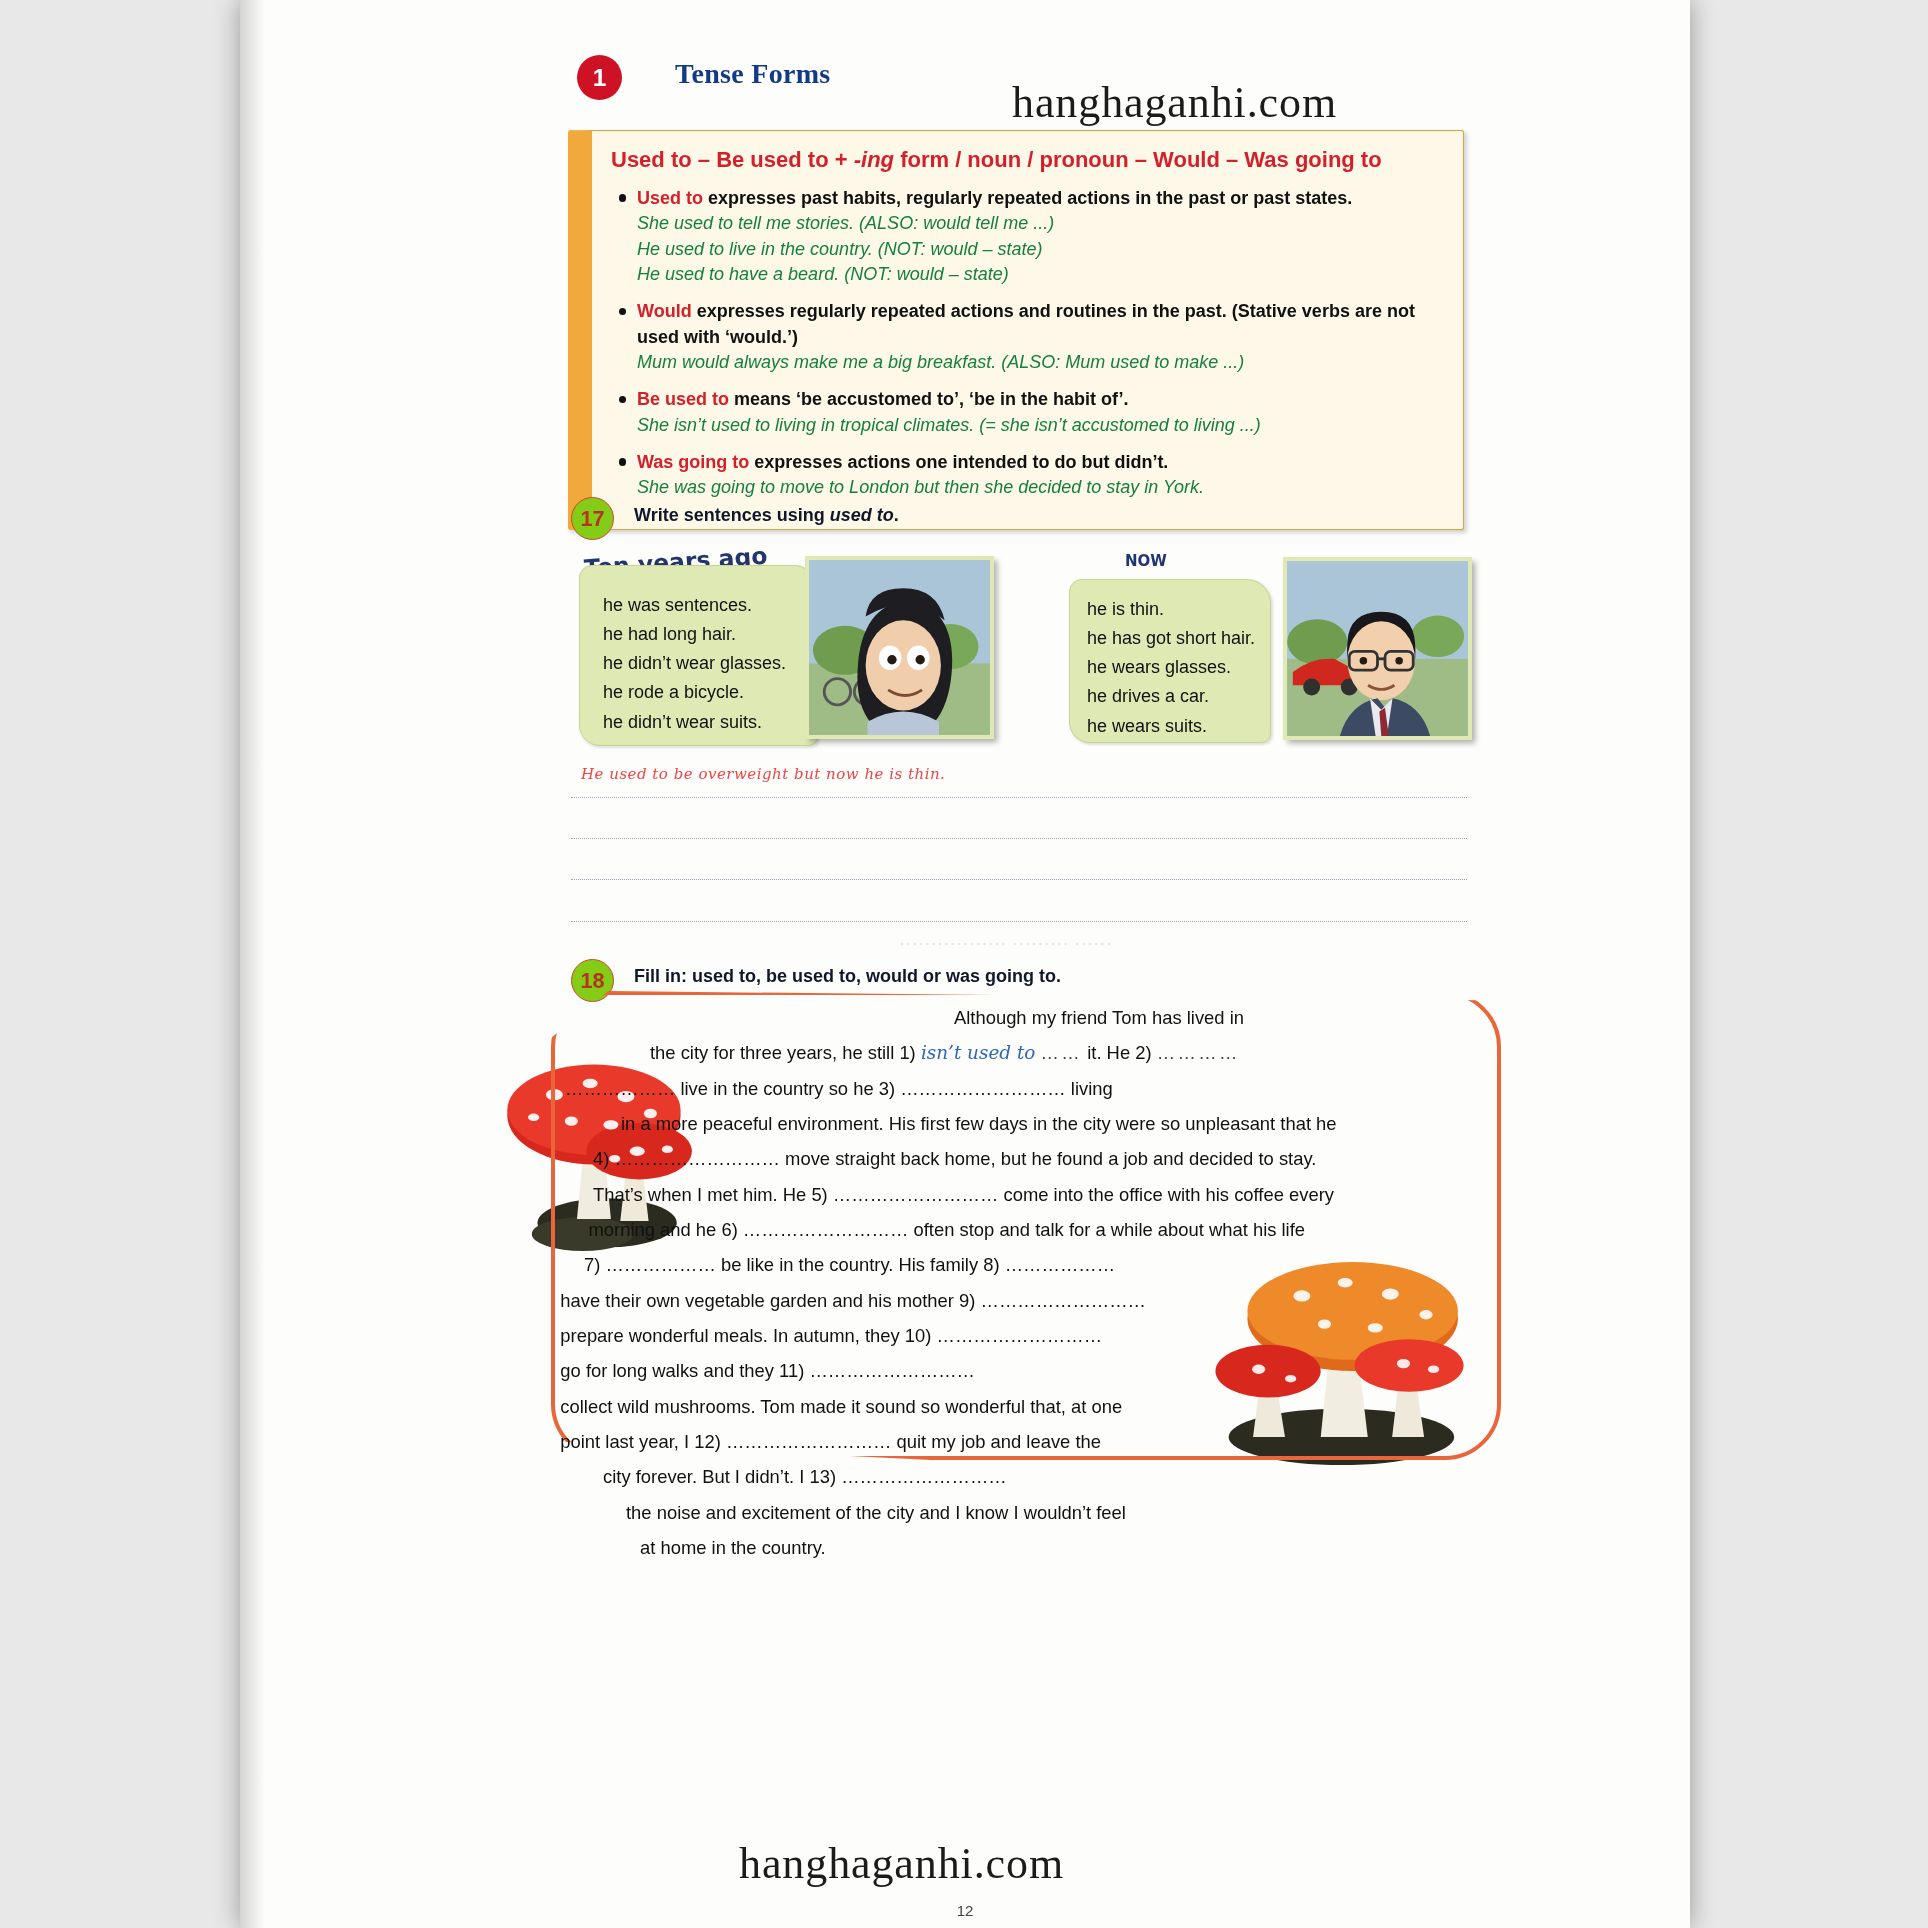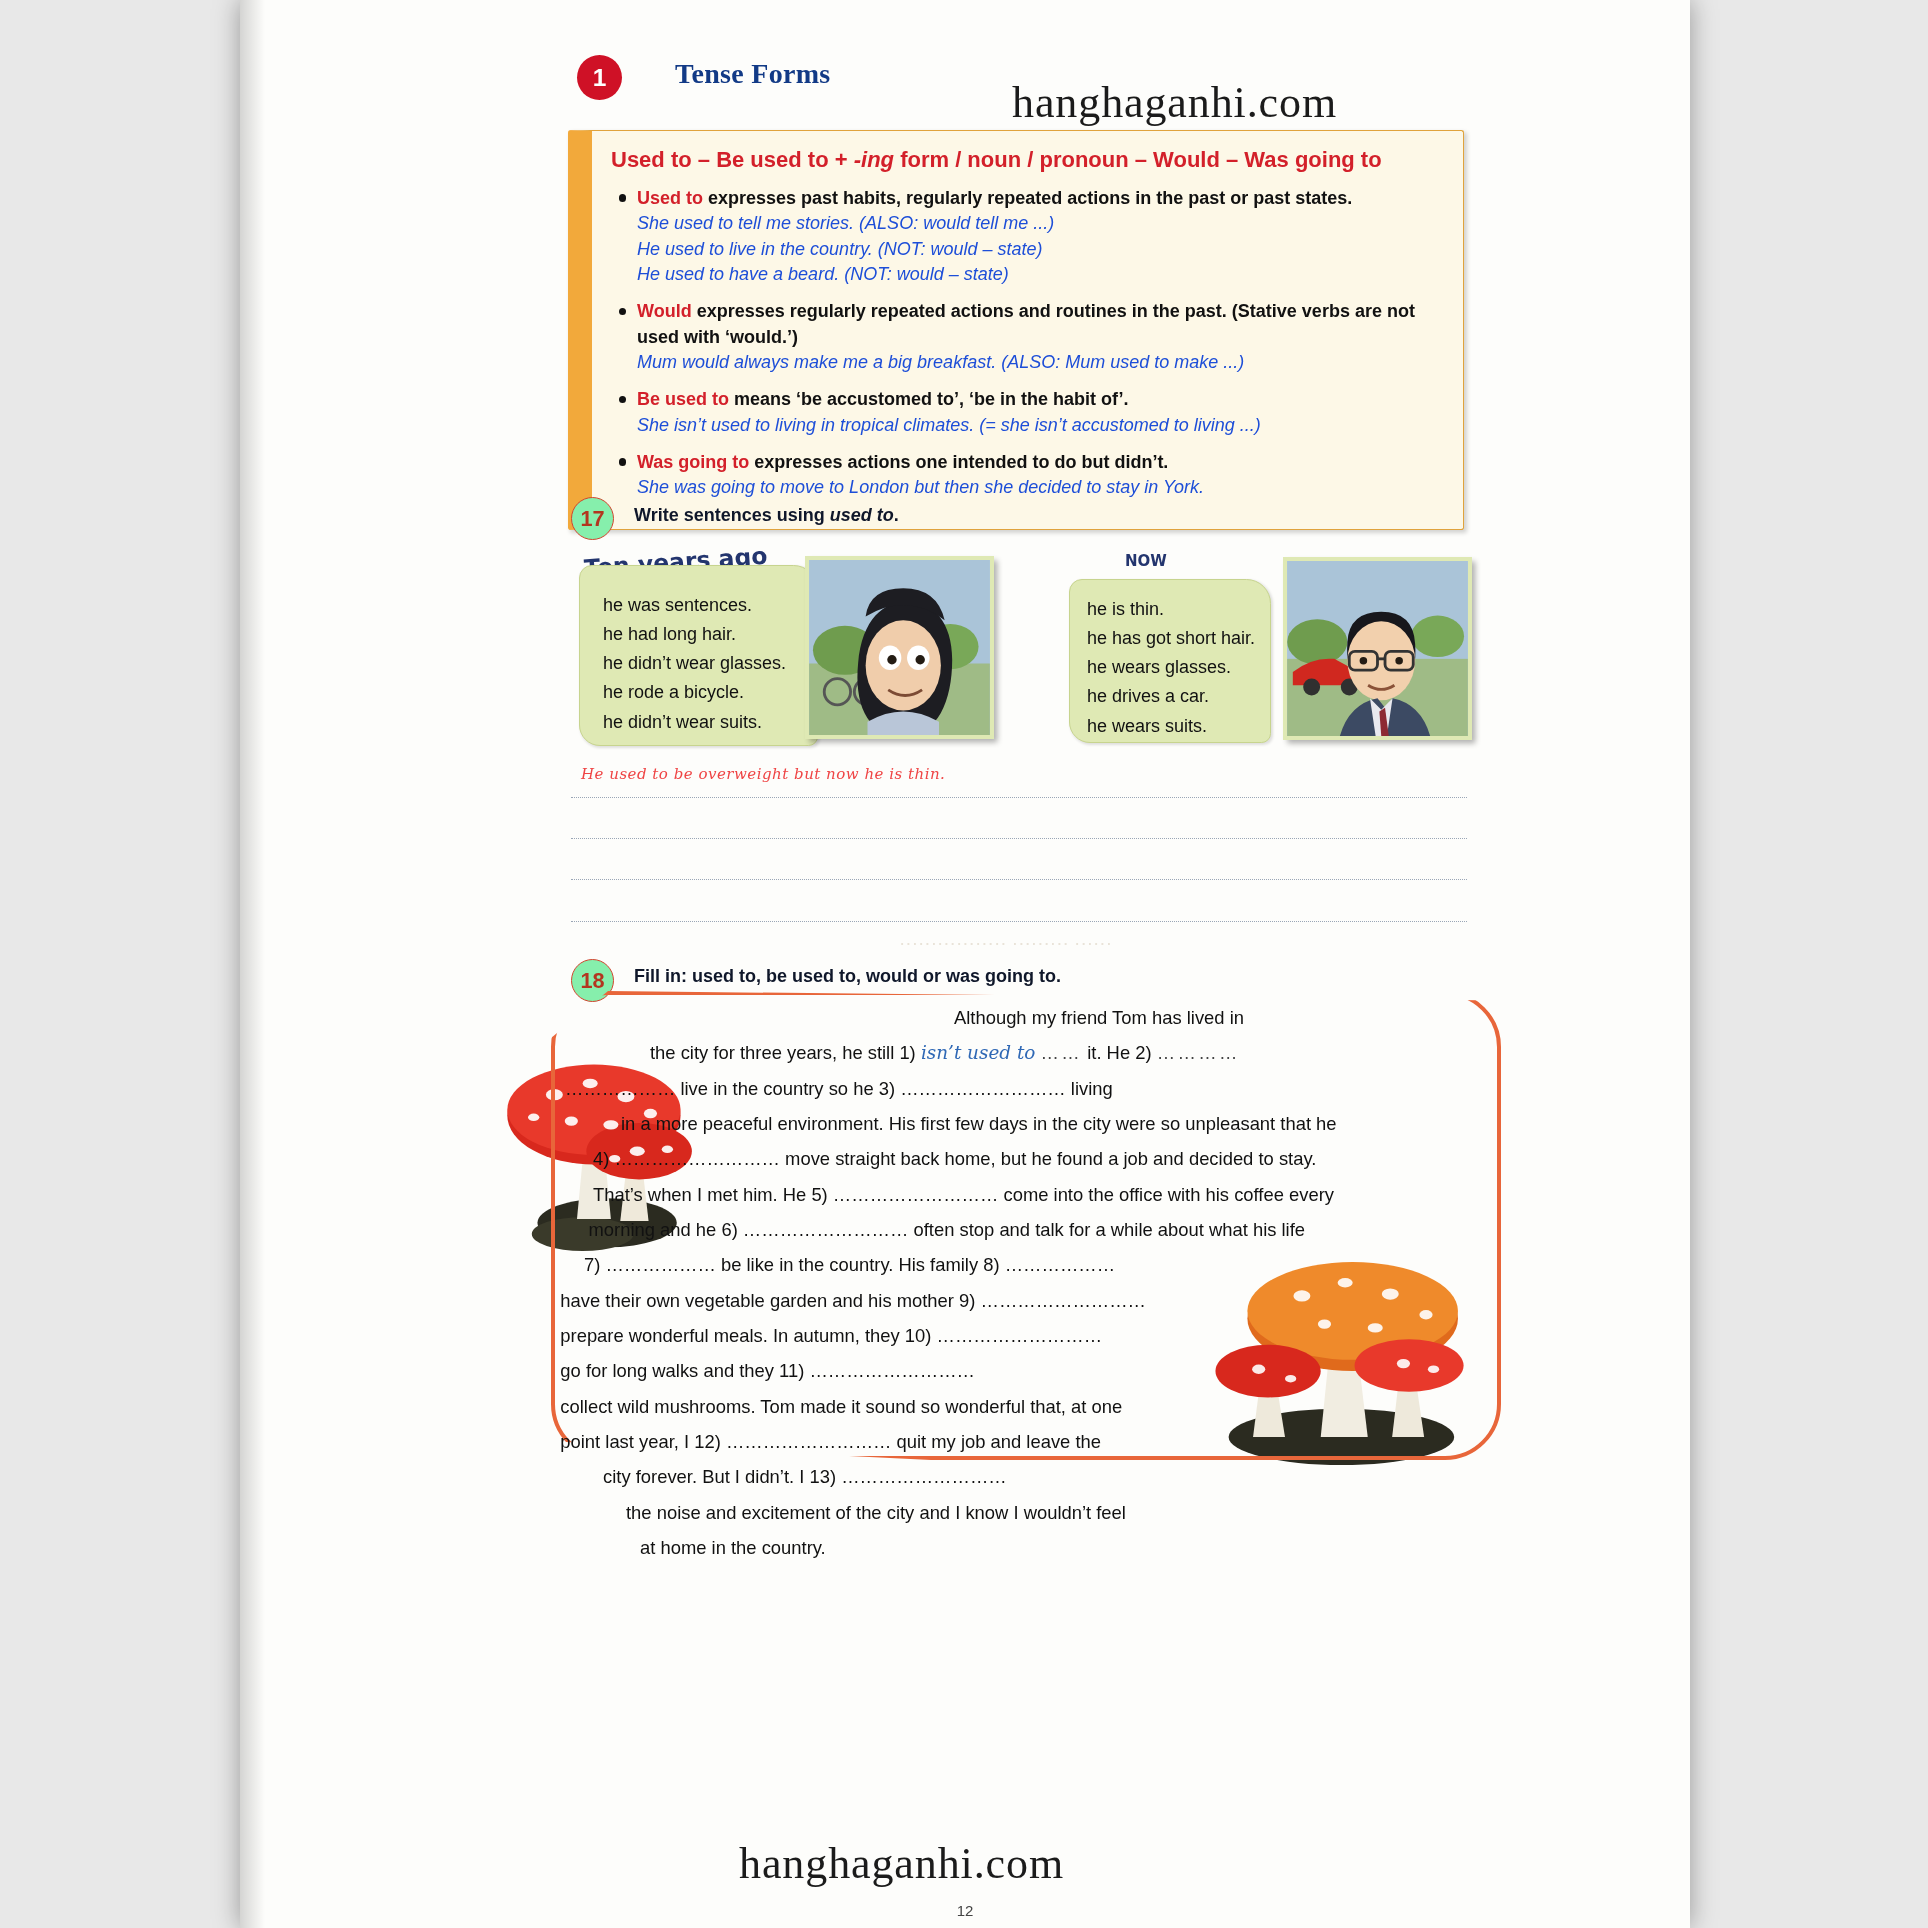--- a/index.html
+++ b/index.html
@@ -52,25 +52,25 @@
     margin:1.9px 0 11.3px 0;color:#d3202a;font-size:22px;font-weight:bold;line-height:1.3;
   }
   .theory h3 em{font-style:italic;}
   .theory ul{margin:0;padding:0;list-style:none;}
   .theory li{position:relative;padding-left:26px;margin-bottom:11.3px;font-size:18px;line-height:1.42;color:#111;}
   .theory li:before{
     content:"";position:absolute;left:7.5px;top:8.5px;width:7.5px;height:7.5px;border-radius:50%;background:#111;
   }
   .kw{color:#d3202a;font-weight:bold;}
   .bk{font-weight:bold;color:#111;}
-  .ex{font-style:italic;color:#1d4ed8;}
+  .ex{font-style:italic;color:#15803d;}
   
   .ex-num{
     position:absolute;width:41px;height:41px;border-radius:50%;
-    border:1.9px solid #d2452f;color:#b3351f;background:#86efac;
+    border:1.9px solid #d2452f;color:#b3351f;background:#84cc16;
     font-weight:bold;font-size:21.7px;display:flex;align-items:center;justify-content:center;
   }
   .ex-rubric{position:absolute;font-size:18px;font-weight:bold;color:#0f172a;}
   .ex-rubric em{font-style:italic;}
   
   .blob{
     position:absolute;background:#dfe9b4;border:0.9px solid #c7d48e;
     box-shadow:1.9px 1.9px 2.8px rgba(0,0,0,.12);
   }
   .blob-left{left:339px;top:565px;width:237px;height:179px;border-radius:13px 24.5px 9.4px 21px;}

